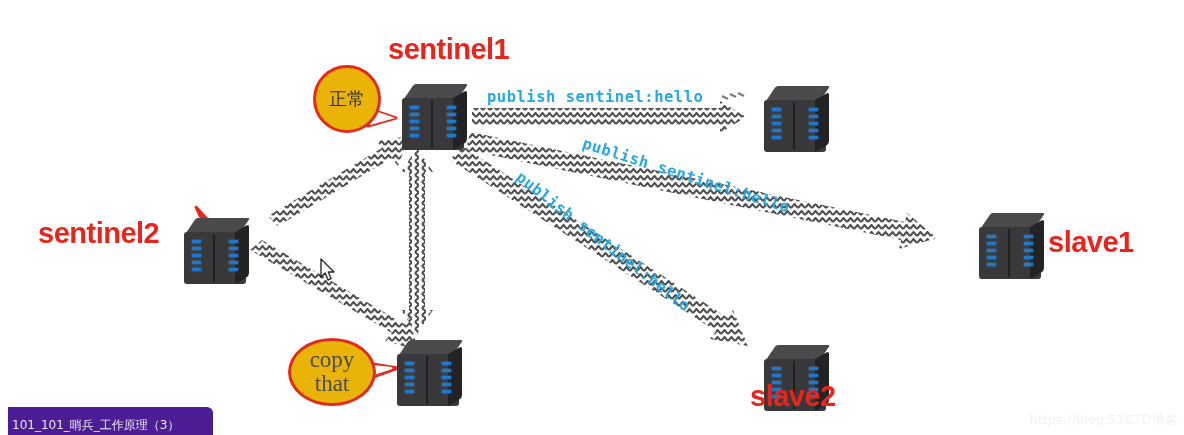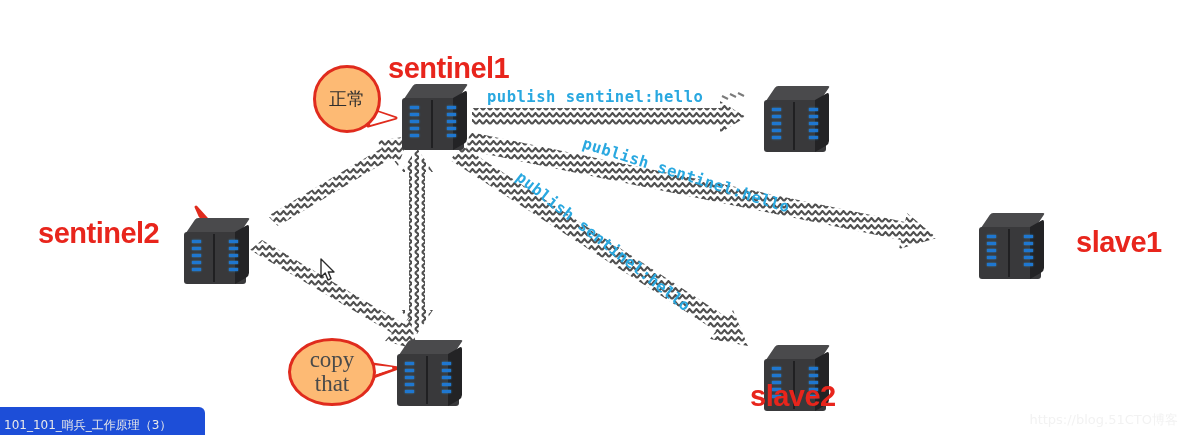--- a/index.html
+++ b/index.html
@@ -54,21 +54,21 @@
     white-space:nowrap;
     letter-spacing:-0.5px;
   }
   .label.big{font-size:29px;}
 
   
   .bubble{
     position:absolute;
     border:3px solid #e02b1d;
     border-radius:50%;
-    background:#fdba74;
+    background:#eab308;
     display:flex;align-items:center;justify-content:center;
     text-align:center;
     color:#3a3a3a;
     box-sizing:border-box;
   }
   .bubble .txt{line-height:1.06;}
   .bubble-cn .txt{
     font-family:"DejaVu Sans",sans-serif;
     font-size:18px;color:#2e2e2e;font-weight:500;
   }
@@ -89,23 +89,23 @@
     white-space:nowrap;
     transform-origin:left center;
     letter-spacing:0.5px;
   }
 
   
   #cursor{position:absolute;left:320px;top:258px;width:16px;height:24px;}
 
   
   #title-bar{
-    position:absolute;left:0;bottom:0;
+    position:absolute;left:8px;bottom:0;
     width:205px;height:28px;
-    background:#1d4ed8;
+    background:#4c1d95;
     border-radius:0 6px 0 0;
     color:#e9e9e9;
     font-family:"DejaVu Sans",sans-serif;
     font-size:12px;
     display:flex;align-items:flex-end;
     padding:0 6px 1px 4px;
     box-sizing:border-box;
     overflow:hidden;
     white-space:nowrap;
   }
@@ -312,23 +312,23 @@
             <i></i>
             <i></i>
             <i></i>
             <i></i>
             <i></i>
           </div>
         </div>
     </div>
   </div>
 
-  <div class="label big" style="left:388px;top:52px">sentinel1</div>
+  <div class="label big" style="left:388px;top:33px">sentinel1</div>
   <div class="label big" style="left:38px;top:217px">sentinel2</div>
-  <div class="label big" style="left:1076px;top:226px">slave1</div>
+  <div class="label big" style="left:1048px;top:226px">slave1</div>
   <div class="label big" style="left:750px;top:380px">slave2</div>
 
   <div class="bubble bubble-cn" style="left:313px;top:65px;width:68px;height:68px">
     <div class="txt" style="line-height:1.0">正常</div>
   </div>
   <div class="bubble bubble-en" style="left:288px;top:338px;width:88px;height:68px">
     <div class="txt">copy<br>that</div>
   </div>
 
   <div class="pub" style="left:487px;top:88px;transform:rotate(0deg)">publish sentinel:hello</div>

